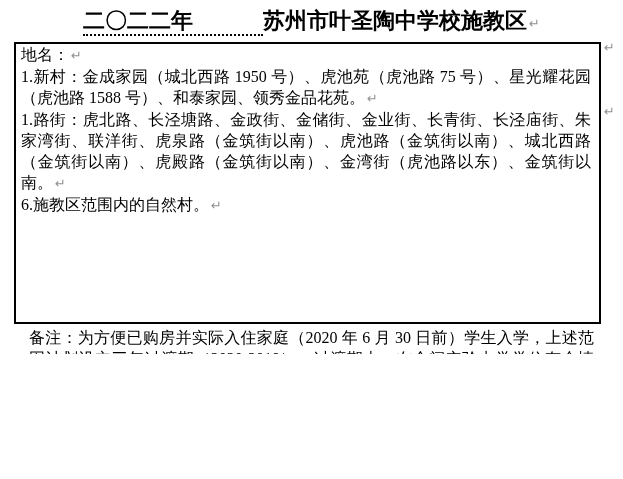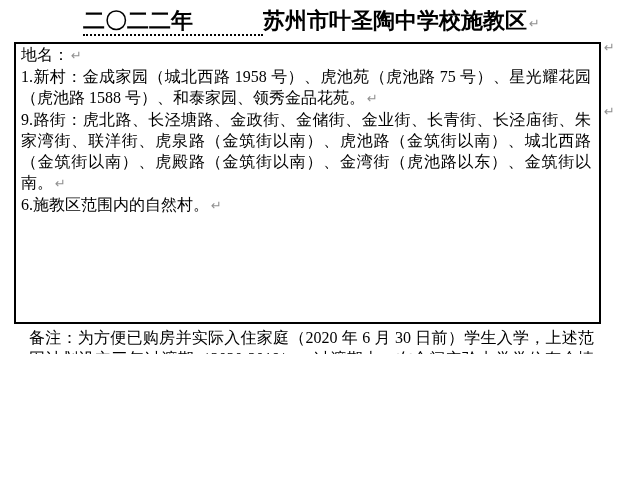--- a/index.html
+++ b/index.html
@@ -75,22 +75,22 @@
 
   <div class="doc-title">
     <span class="title-year">二〇二二年</span><span>苏州市叶圣陶中学校施教区</span><span class="pmark">↵</span>
   </div>
 
   <table class="zone-table">
     <tbody>
     <tr>
       <td class="places-cell">
         <p class="cell-par"><span>地名：</span><span class="pmark">↵</span></p>
-        <p class="cell-par"><span>1.新村：金成家园（城北西路 1958 号）、虎池苑（虎池路 75 号）、星光耀花园（虎池路 1588 号）、和泰家园、领秀金品花苑。</span><span class="pmark">↵</span></p>
-        <p class="cell-par"><span>9.路街：虎北路、长泾塘路、金政街、金储街、金业街、长青街、长泾庙街、朱家湾街、联洋街、虎泉路（金筑街以南）、虎池路（金筑街以南）、城北西路（金筑街以南）、虎殿路（金筑街以南）、金湾街（虎池路以东）、金筑街以南。</span><span class="pmark">↵</span></p>
+        <p class="cell-par"><span>1.新村：金成家园（城北西路 1950 号）、虎池苑（虎池路 75 号）、星光耀花园（虎池路 1588 号）、和泰家园、领秀金品花苑。</span><span class="pmark">↵</span></p>
+        <p class="cell-par"><span>1.路街：虎北路、长泾塘路、金政街、金储街、金业街、长青街、长泾庙街、朱家湾街、联洋街、虎泉路（金筑街以南）、虎池路（金筑街以南）、城北西路（金筑街以南）、虎殿路（金筑街以南）、金湾街（虎池路以东）、金筑街以南。</span><span class="pmark">↵</span></p>
         <p class="cell-par"><span>6.施教区范围内的自然村。</span><span class="pmark">↵</span></p>
       </td>
     </tr>
   </tbody>
     </table>
 
   <span class="row-end-mark r1">↵</span>
   <span class="row-end-mark r2">↵</span>
 
   <p class="remark"><span>备注：为方便已购房并实际入住家庭（2020 年 6 月 30 日前）学生入学，上述范围计划设立三年过渡期（2020-2019）。过渡期内，在金阊实验中学学位有余情况下，上述区域内的适龄学生原则上也可选择金阊实验中学入学，其中对于已有在金阊实验中学入学的多子女家庭的学生，学校无条件接收。</span><span class="pmark">↵</span></p>

